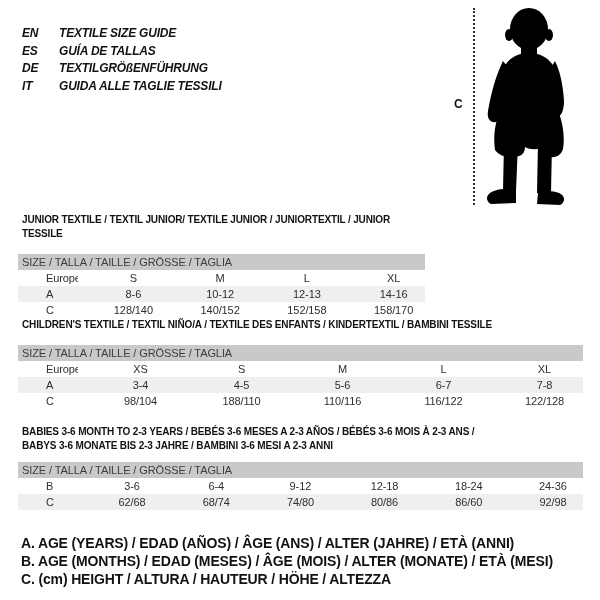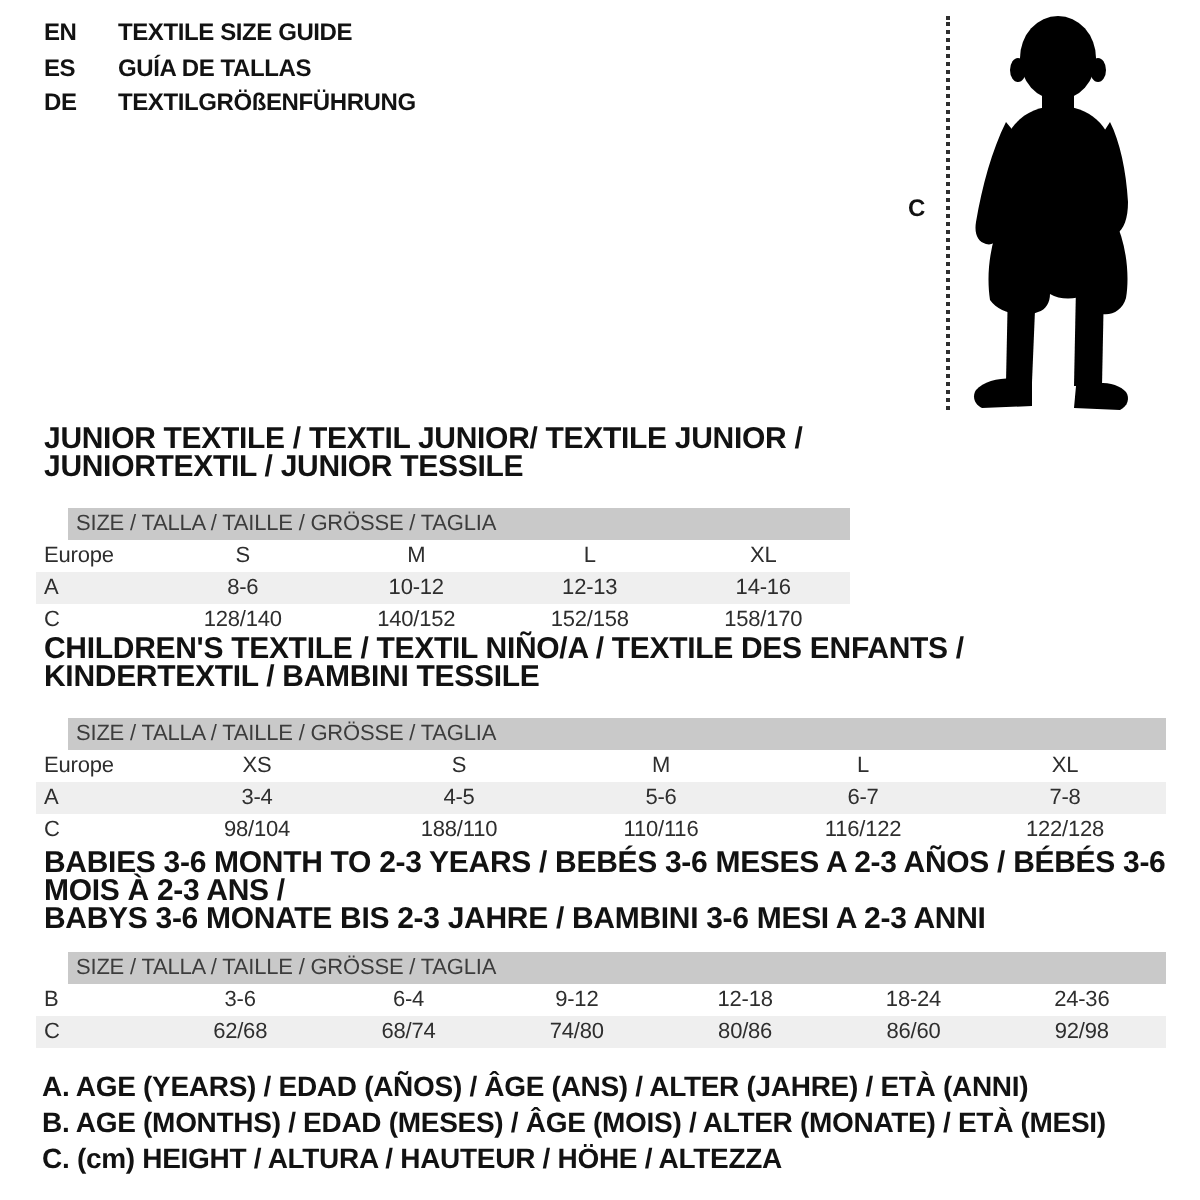--- a/index.html
+++ b/index.html
@@ -1,42 +1,42 @@
 <!DOCTYPE html>
 <html><head>
 <meta charset="utf-8">
 <style>
   * { margin:0; padding:0; box-sizing:border-box; }
   html,body { width:600px; height:600px; background:#fff; }
   body { font-family:"Liberation Sans", sans-serif; }
   .canvas { position:relative; width:600px; height:600px; background:#fff; overflow:hidden; }
 
   
-  .lang-block { position:absolute; left:22px; top:8px; }
+  .lang-block { position:absolute; left:22px; top:25px;font-style:italic; }
   .lang-row { display:flex; font-size:12px; font-weight:bold; color:#121212; line-height:17.6px; letter-spacing:-0.2px; }
   .lang-code { width:37px; }
 
   
   .figure { position:absolute; left:440px; top:0; width:160px; height:215px; }
   .dotted-line { position:absolute; left:33px; top:8px; height:197px; width:0; border-left:2px dotted #2e2e2e; }
   .c-label { position:absolute; left:14px; top:97px; font-size:12px; font-weight:bold; color:#121212; }
   .baby-svg { position:absolute; left:45px; top:5px; }
 
   
   .section { position:absolute; left:18px; }
   .sec-1 { top:213px; width:407px; }
   .sec-2 { top:318px; width:565px; }
   .sec-3 { top:425px; width:565px; }
-  .tbl-title { font-size:15px; font-weight:bold; color:#121212; letter-spacing:-0.15px; line-height:14px; padding-left:4px; }
+  .tbl-title { font-size:10px; font-weight:bold; color:#121212; letter-spacing:-0.15px; line-height:14px; padding-left:4px; }
   .grid { margin-top:13px; width:100%; }
   .sec-3 .grid { margin-top:9px; }
-  .thead { height:16px; line-height:16px; background:#c9c9c9; color:#3c3c3c; font-size:11px; padding-left:4px; letter-spacing:-0.1px;margin-left:16px; }
+  .thead { height:16px; line-height:16px; background:#c9c9c9; color:#3c3c3c; font-size:11px; padding-left:4px; letter-spacing:-0.1px; }
   .trow { display:grid; height:16px; line-height:16px; background:#fff; }
   .trow.alt { background:#efefef; }
-  .tcell { font-size:11px; color:#2e2e2e; text-align:center; letter-spacing:-0.1px; overflow:hidden; }
+  .tcell { font-size:11px; color:#2e2e2e; text-align:center; letter-spacing:-0.1px; overflow:hidden;margin-left:24px; }
   .tlabel { text-align:left; padding-left:4px; }
 
   
   .legend { position:absolute; left:21px; top:534px; }
   .legend-line { font-size:14px; font-weight:bold; color:#121212; line-height:18px; letter-spacing:-0.15px; }
 </style>
 </head>
 <body>
 
 <div class="canvas">
@@ -46,20 +46,24 @@
       <span class="lang-code">EN</span>
       <span class="lang-label">TEXTILE SIZE GUIDE</span>
     </div>
     <div class="lang-row">
       <span class="lang-code">ES</span>
       <span class="lang-label">GUÍA DE TALLAS</span>
     </div>
     <div class="lang-row">
       <span class="lang-code">DE</span>
       <span class="lang-label">TEXTILGRÖßENFÜHRUNG</span>
+    </div>
+    <div class="lang-row">
+      <span class="lang-code">IT</span>
+      <span class="lang-label">GUIDA ALLE TAGLIE TESSILI</span>
     </div>
   </div>
 
   <div class="figure">
     <div class="dotted-line"></div>
     <span class="c-label">C</span>
     <svg class="baby-svg" width="80" height="200" viewBox="0 0 80 200">
       <g fill="#000000">
         <ellipse cx="44" cy="24" rx="19" ry="21"></ellipse>
         <ellipse cx="24" cy="30" rx="4" ry="6"></ellipse>

